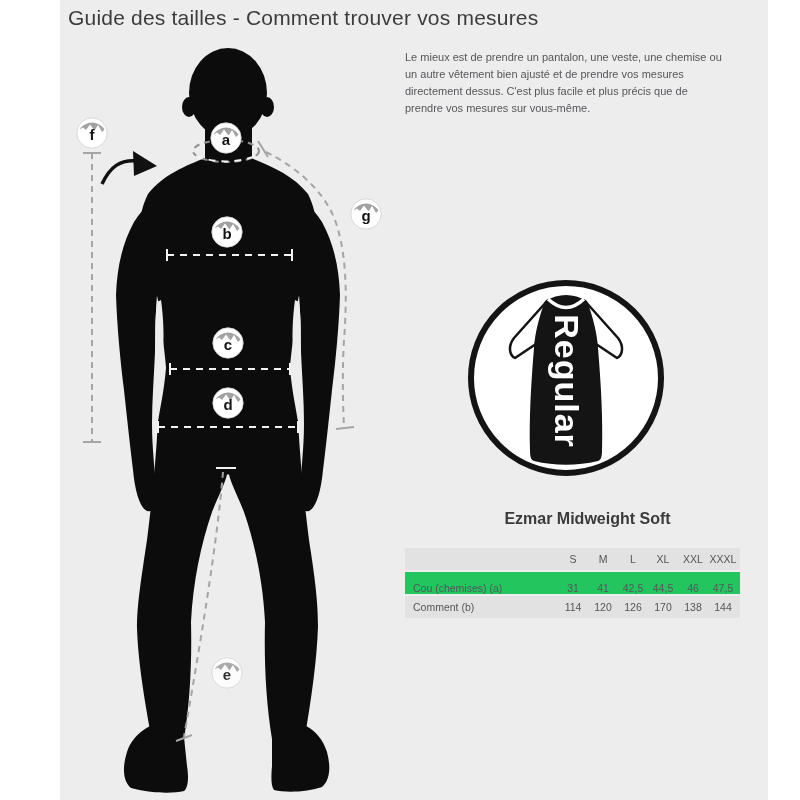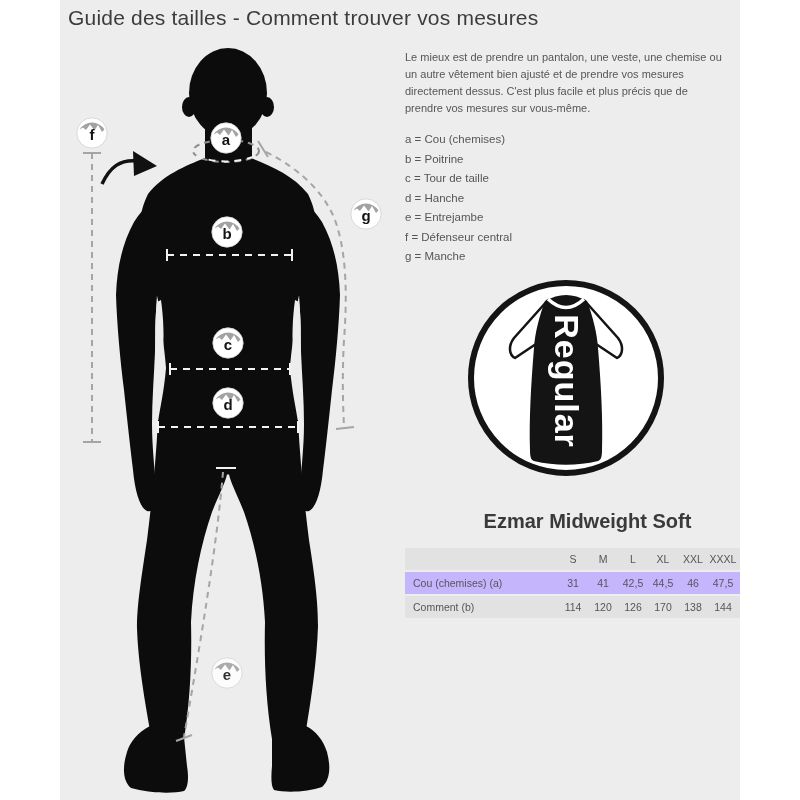--- a/index.html
+++ b/index.html
@@ -1,45 +1,45 @@
 <!DOCTYPE html>
 <html><head>
 <meta charset="utf-8">
 <style>
   html,body{margin:0;padding:0;}
   .page{position:relative;width:800px;height:800px;background:#ffffff;overflow:hidden;
         font-family:"Liberation Sans",sans-serif;}
-  .content{position:absolute;left:60px;top:0;width:680px;height:800px;background:#ededed;}
+  .content{position:absolute;left:60px;top:0;width:680px;height:800px;background:#ededed;padding-left:28px;}
   .title{position:absolute;left:8px;top:6px;margin:0;font-size:21px;font-weight:400;
          color:#3c3c3c;letter-spacing:.2px;white-space:nowrap;}
   .figure-svg{position:absolute;left:0;top:0;}
   .intro{position:absolute;left:345px;top:49px;width:318px;margin:0;font-size:11px;
          line-height:17px;color:#56565a;}
   .legend{position:absolute;left:345px;top:133px;margin:0;padding:0;list-style:none;}
   .legend li{font-size:11.5px;line-height:13px;margin-bottom:6.5px;color:#56565a;}
   
   .marker{position:absolute;width:32px;height:32px;}
   .marker svg{position:absolute;left:0;top:0;}
   .marker .ml{position:absolute;left:0;top:10px;width:32px;text-align:center;
               font-size:15px;font-weight:bold;color:#141414;line-height:16px;}
   .marker--soft{opacity:.87;}
   .m-a{left:150px;top:122px;} .m-b{left:151px;top:216px;} .m-c{left:152px;top:327px;}
   .m-d{left:152px;top:387px;} .m-e{left:151px;top:657px;} .m-f{left:16px;top:117px;}
   .m-g{left:290px;top:198px;}
   
   .badge{position:absolute;left:406px;top:278px;width:200px;height:200px;}
   
   .product-title{position:absolute;left:360px;top:510px;width:335px;margin:0;
-                 text-align:center;font-size:20px;font-weight:bold;color:#3a3a3a;}
+                 text-align:center;font-size:16px;font-weight:bold;color:#3a3a3a;}
   .sizes{position:absolute;left:345px;top:548px;width:335px;font-size:10.5px;color:#56565a;}
   .trow{display:flex;align-items:center;height:22px;border-bottom:2px solid #ededed;}
   .trow .lbl{width:145px;padding-left:8px;}
   .trow .val{width:30px;text-align:center;}
   .trow.dark{background:#e2e2e2;}
-  .trow.light{background:#c4b5fd;}
+  .trow.light{background:#22c55e;align-items:flex-end;}
 </style>
 </head>
 <body>
 
 <div class="page">
   <div class="content">
 
     <h1 class="title">Guide des tailles - Comment trouver vos mesures</h1>
 
     <svg class="figure-svg" width="680" height="800" viewBox="0 0 680 800">
@@ -152,29 +152,20 @@
     </div>
     <div class="marker m-g">
       <svg width="32" height="32" viewBox="0 0 32 32">
         <circle cx="16" cy="16" r="15.2" fill="#ffffff" stroke="#cfcfcf" stroke-width="0.8"></circle>
         <path d="M3.5,12.5 A14.8,14.8 0 0 1 28.5,12.5 L26,15 L22,8 L18.5,13.5 L14,7.5 L10,13 L7,10.5 Z" fill="#a2a2a2"></path>
       </svg>
       <span class="ml">g</span>
     </div>
 
     <p class="intro">Le mieux est de prendre un pantalon, une veste, une chemise ou un autre vêtement bien ajusté et de prendre vos mesures directement dessus. C'est plus facile et plus précis que de prendre vos mesures sur vous-même.</p>
-    <ul class="legend">
-      <li>a = Cou (chemises)</li>
-      <li>b = Poitrine</li>
-      <li>c = Tour de taille</li>
-      <li>d = Hanche</li>
-      <li>e = Entrejambe</li>
-      <li>f = Défenseur central</li>
-      <li>g = Manche</li>
-    </ul>
 
     <div class="badge">
       <svg width="200" height="200" viewBox="0 0 200 200">
         <circle cx="100" cy="100" r="95" fill="#ffffff" stroke="#141414" stroke-width="6"></circle>
         <path d="M82,22 L48,60 C42,68 43,77 49,80 L70,66 C73,50 77,34 82,22 Z" fill="#ffffff" stroke="#141414" stroke-width="2.5" stroke-linejoin="round"></path>
         <path d="M118,22 L152,60 C158,68 157,77 151,80 L130,66 C127,50 123,34 118,22 Z" fill="#ffffff" stroke="#141414" stroke-width="2.5" stroke-linejoin="round"></path>
         <path d="M79,23 Q100,11 121,23 C127,39 131,55 132,70 C135,106 137,142 136,172
                  C136,179 135,182 132,183 C111,188 89,188 68,183 C65,182 64,179 64,172
                  C63,142 65,106 68,70 C69,55 73,39 79,23 Z" fill="#141414"></path>
         <path d="M82,21 Q100,38 118,21" fill="none" stroke="#ffffff" stroke-width="3.5"></path>

